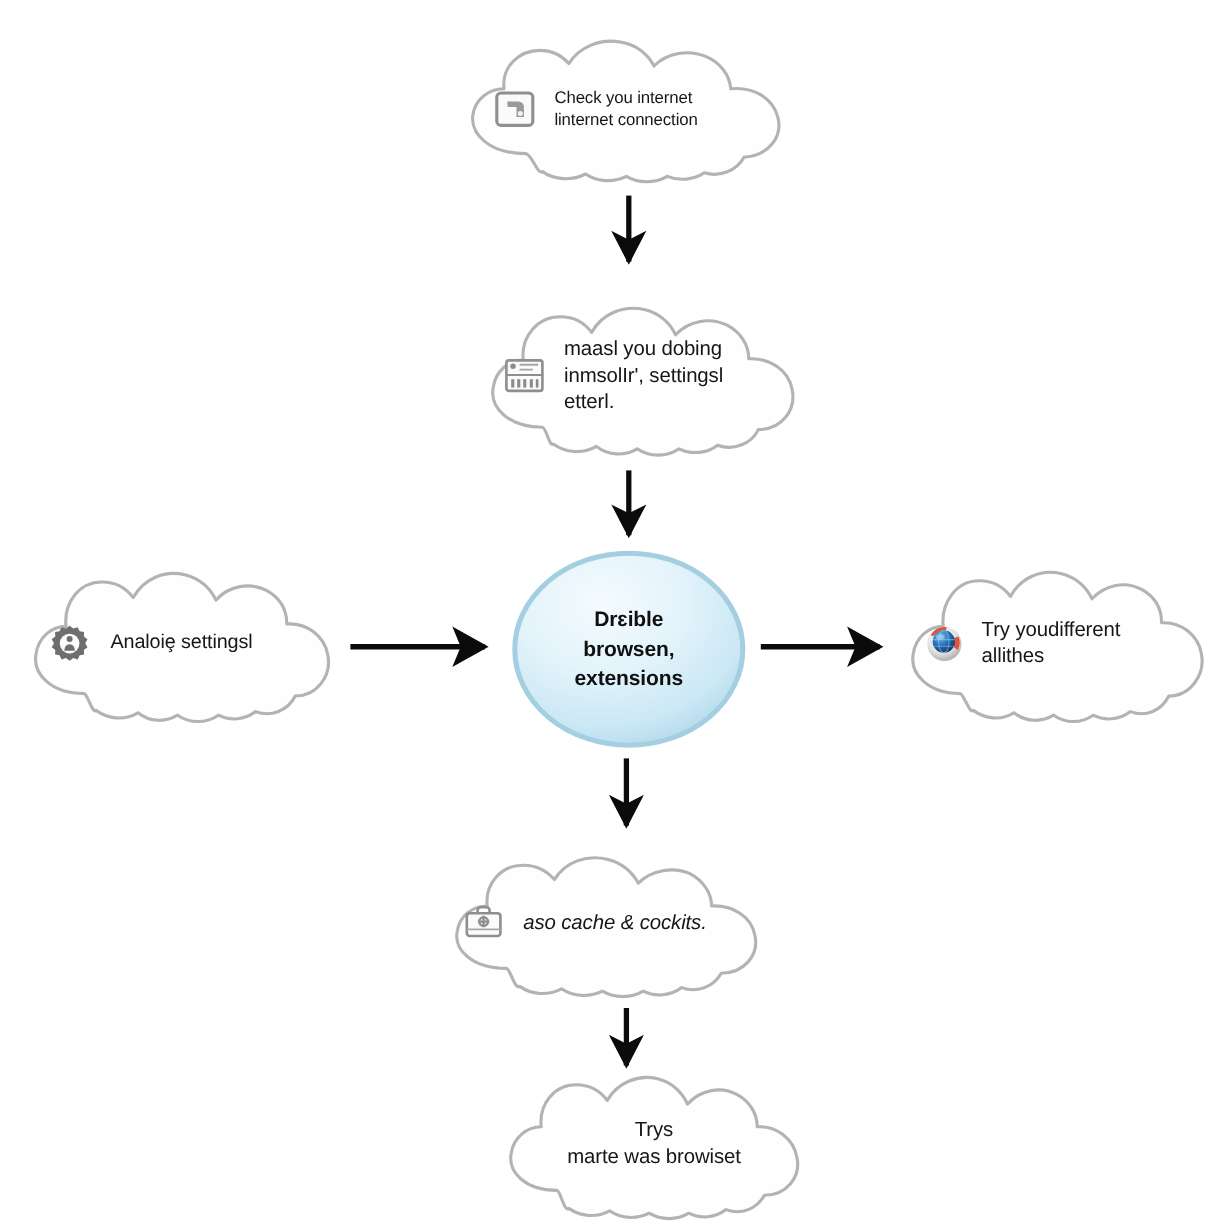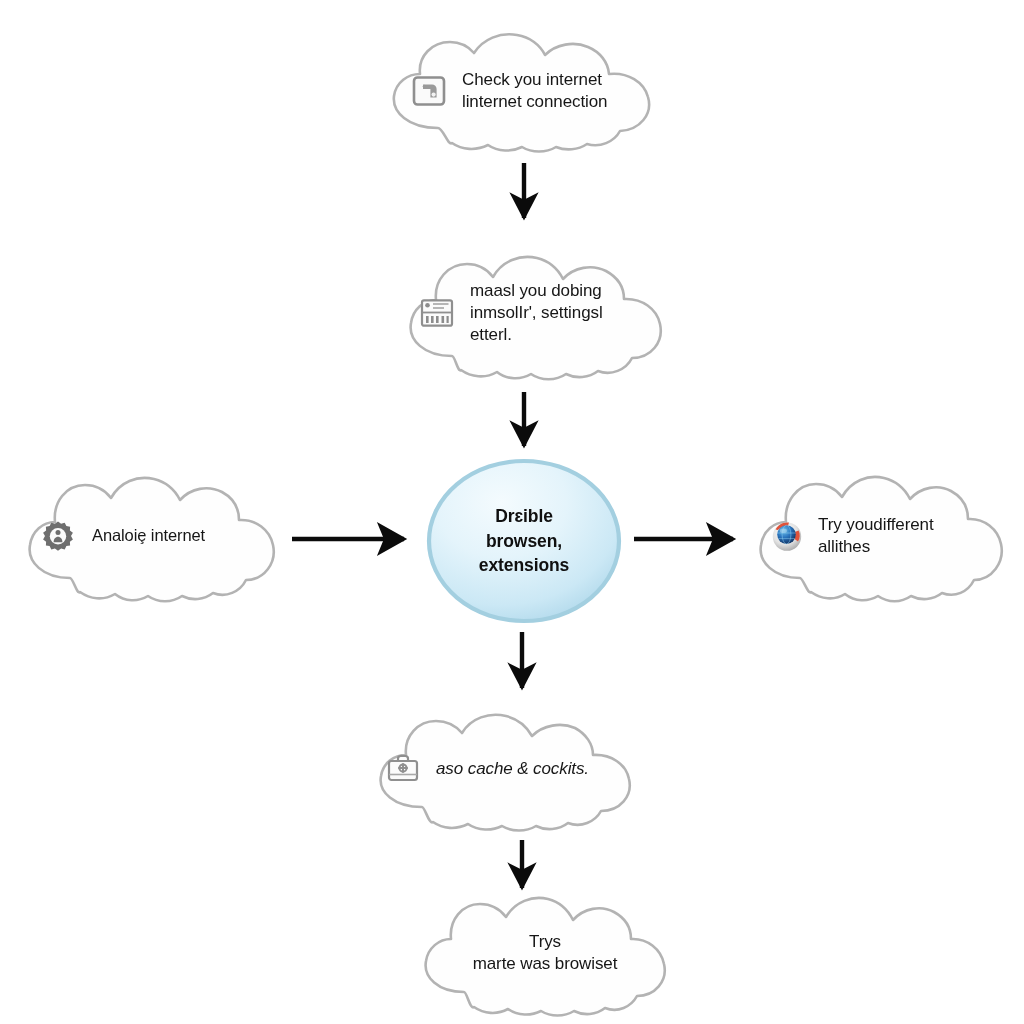--- a/index.html
+++ b/index.html
@@ -59,21 +59,21 @@
     color: #161616;
     line-height: 1.28;
     white-space: pre-line;
     letter-spacing: -0.1px;
   }
 
   
   #node-check-internet { left: 378px; top: 32px; width: 300px; height: 122px; }
   #node-check-internet .node-body { padding: 0 42px 4px 34px; }
   #node-check-internet .node-icon { width: 34px; height: 34px; margin-right: 16px; }
-  #node-check-internet .node-label { font-size: 17px; }
+  #node-check-internet .node-label { font-size: 14px; }
 
   
   #node-check-settings { left: 398px; top: 252px; width: 282px; height: 130px; }
   #node-check-settings .node-body { padding: 0 28px 8px 22px; }
   #node-check-settings .node-icon { width: 34px; height: 30px; margin-right: 16px; }
   #node-check-settings .node-label { font-size: 17px; }
 
   
   #node-disable-extensions {
     left: 425px; top: 458px; width: 198px; height: 166px;
@@ -278,21 +278,21 @@
     </svg>
     <div class="node-body">
       <span class="node-icon">
         <svg viewBox="0 0 32 32" xmlns="http://www.w3.org/2000/svg">
           <path d="M16 1.5 l3.1 2.3 3.6 -1.1 1.7 3.4 3.7 0.6 -0.2 3.8 3 2.3 -1.9 3.3 1.9 3.3 -3 2.3 0.2 3.8 -3.7 0.6 -1.7 3.4 -3.6 -1.1 -3.1 2.3 -3.1 -2.3 -3.6 1.1 -1.7 -3.4 -3.7 -0.6 0.2 -3.8 -3 -2.3 1.9 -3.3 -1.9 -3.3 3 -2.3 -0.2 -3.8 3.7 -0.6 1.7 -3.4 3.6 1.1 Z" fill="#6e6e6e"></path>
           <circle cx="16" cy="16.3" r="8.2" fill="#fbfbfb"></circle>
           <circle cx="16" cy="12.4" r="2.5" fill="#6e6e6e"></circle>
           <path d="M11.6 22.2 c0 -3.1 1.9 -5.4 4.4 -5.4 s4.4 2.3 4.4 5.4 z" fill="#6e6e6e"></path>
         </svg>
       </span>
-      <span class="node-label">Analoiȩ internet</span>
+      <span class="node-label">Analoiȩ settingsl</span>
     </div>
   </div>
 
   <div class="node" id="node-other-browser">
     <svg class="node-shape" viewBox="0 0 268 136" preserveAspectRatio="none" xmlns="http://www.w3.org/2000/svg">
       <path d="M50 108
                C24 108 8 92 11 75
                C13 61 24 52 36 52
                C34 32 47 14 66 14
                C77 14 86 19 92 27

